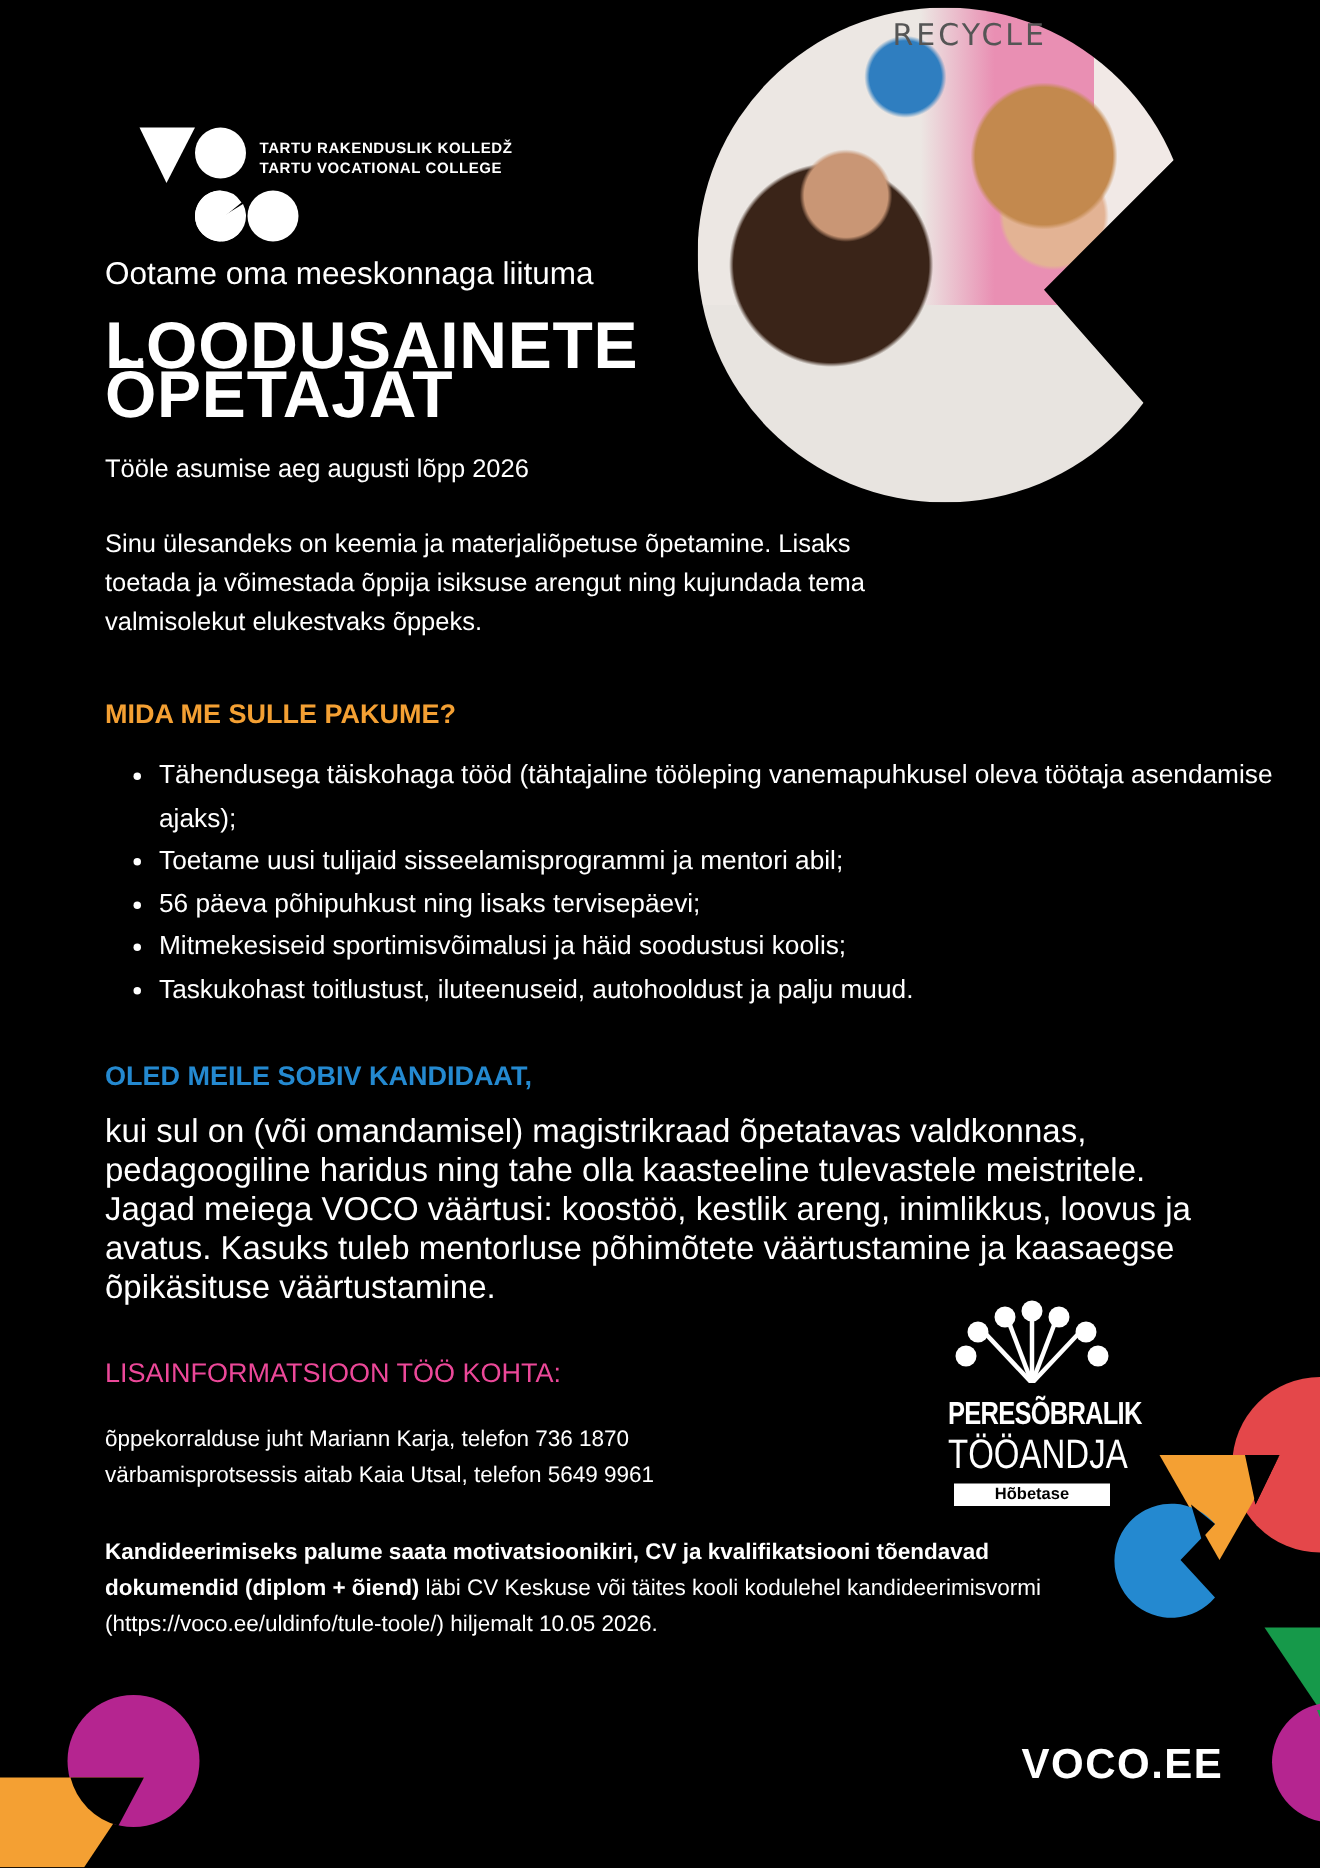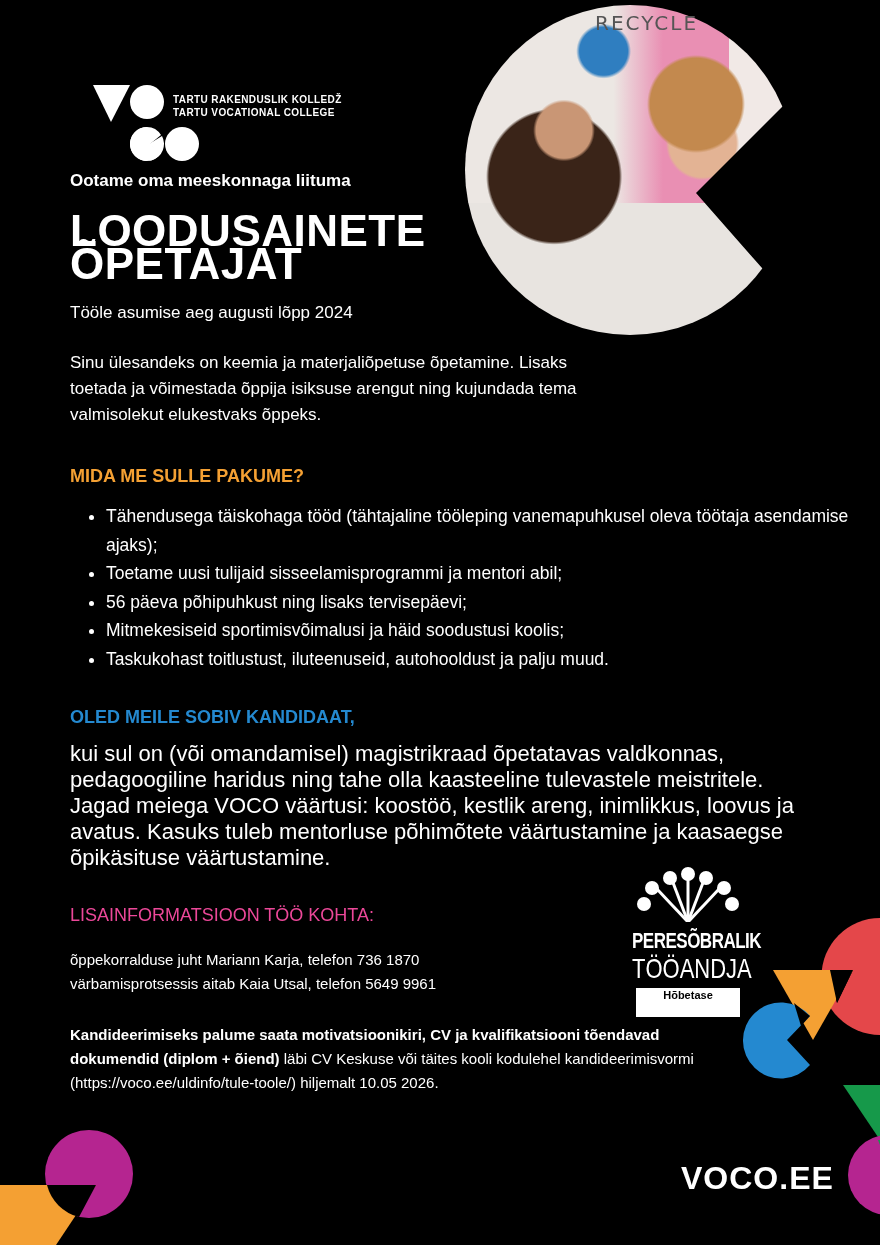--- a/index.html
+++ b/index.html
@@ -15,38 +15,38 @@
            background:
              radial-gradient(circle at 30% 38%, #c99675 0 9%, transparent 10%),
              radial-gradient(circle at 27% 52%, #3a2418 0 22%, transparent 23%),
              radial-gradient(circle at 70% 30%, #c3894e 0 14%, transparent 15%),
              radial-gradient(circle at 72% 42%, #e3b394 0 11%, transparent 12%),
              radial-gradient(circle at 42% 14%, #2f7ec0 0 7%, transparent 8%),
              linear-gradient(180deg, transparent 60%, #e8e4e0 60%),
              linear-gradient(90deg, #ece7e3 0 45%, #e98fb3 60% 80%, #f1e9e6 80%),
              #eadfcf; }
   .photo-label { position:absolute; left:130px; top:6px; font-family:"DejaVu Sans", sans-serif; font-size:20px; color:#555; letter-spacing:2px; }
-  .intro { position:absolute; left:70px; top:171px; font-size:17px; font-weight:700; }
+  .intro { position:absolute; left:70px; top:171px; font-size:21px; font-weight:400; }
   .title { position:absolute; left:70px; top:214px; font-size:44px; font-weight:700; line-height:33px; letter-spacing:0.5px; }
   .startdate { position:absolute; left:70px; top:303px; font-size:17px; }
   .para { position:absolute; left:70px; font-size:17px; line-height:26px; }
   .h-orange { color:#f4a033; }
   .h-blue { color:#2489d0; }
   .h-red { color:#ec4899; font-weight:400 !important; }
   .heading { position:absolute; left:70px; font-size:18px; font-weight:700; }
   ul.benefits { position:absolute; left:70px; top:502px; margin:0; padding:0 0 0 36px; width:780px; font-size:17.5px; line-height:28.5px; }
   ul.benefits li { padding-left:0; }
   .badge { position:absolute; left:632px; top:866px; width:112px; text-align:center; }
   .badge-t1 { font-family:"Liberation Sans", sans-serif; font-size:17px; font-weight:700; letter-spacing:-0.5px; transform:scaleY(1.25); margin-top:6px; }
   .badge-t2 { font-family:"Liberation Sans", sans-serif; font-size:22px; font-weight:400; letter-spacing:0px; transform:scaleY(1.25); margin-top:4px; }
-  .badge-box { background:#fff; color:#000; font-size:11px; font-weight:700; margin:6px auto 0; width:104px; height:29px; line-height:15px; }
+  .badge-box { background:#fff; color:#000; font-size:11px; font-weight:700; margin:6px auto 0; width:104px; height:15px; line-height:15px; }
   .contact { position:absolute; left:70px; top:948px; font-size:15px; line-height:24px; }
   .apply { position:absolute; left:70px; top:1023px; font-size:15px; line-height:24px; width:660px; }
   .apply b { font-weight:700; }
-  .site { position:absolute; left:681px; top:1160px; font-size:32px; font-weight:700; letter-spacing:1px; }
+  .site { position:absolute; left:681px; top:1160px; font-size:28px; font-weight:700; letter-spacing:1px; }
 </style>
 </head>
 <body>
 
 <div>
   <svg class="logo-shape" style="left:92px;top:84px" width="110" height="78" viewBox="0 0 110 78">
     <polygon points="1,1 38,1 19,38" fill="#fff"></polygon>
     <circle cx="55" cy="18" r="17" fill="#fff"></circle>
     <path d="M55,43 A17,17 0 1 0 70,52 L57,60 L67,69 A17,17 0 0 1 55,77 Z" fill="#fff" transform="translate(0,0)"></path>
     <path d="M55,43 A17,17 0 1 0 55,77 A17,17 0 0 0 69,69 L58,60 L69,51 A17,17 0 0 0 55,43 Z" fill="#fff"></path>
@@ -62,21 +62,21 @@
   <span class="photo-label">RECYCLE</span>
 </div>
 
 <div class="intro">Ootame oma meeskonnaga liituma</div>
 
 <div class="title">
   <div>LOODUSAINETE</div>
   <div>ÕPETAJAT</div>
 </div>
 
-<div class="startdate">Tööle asumise aeg augusti lõpp 2024</div>
+<div class="startdate">Tööle asumise aeg augusti lõpp 2026</div>
 
 <div class="para" style="top:350px">
   <div>Sinu ülesandeks on keemia ja materjaliõpetuse õpetamine. Lisaks</div>
   <div>toetada ja võimestada õppija isiksuse arengut ning kujundada tema</div>
   <div>valmisolekut elukestvaks õppeks.</div>
 </div>
 
 <div class="heading h-orange" style="top:466px">MIDA ME SULLE PAKUME?</div>
 
 <ul class="benefits">

